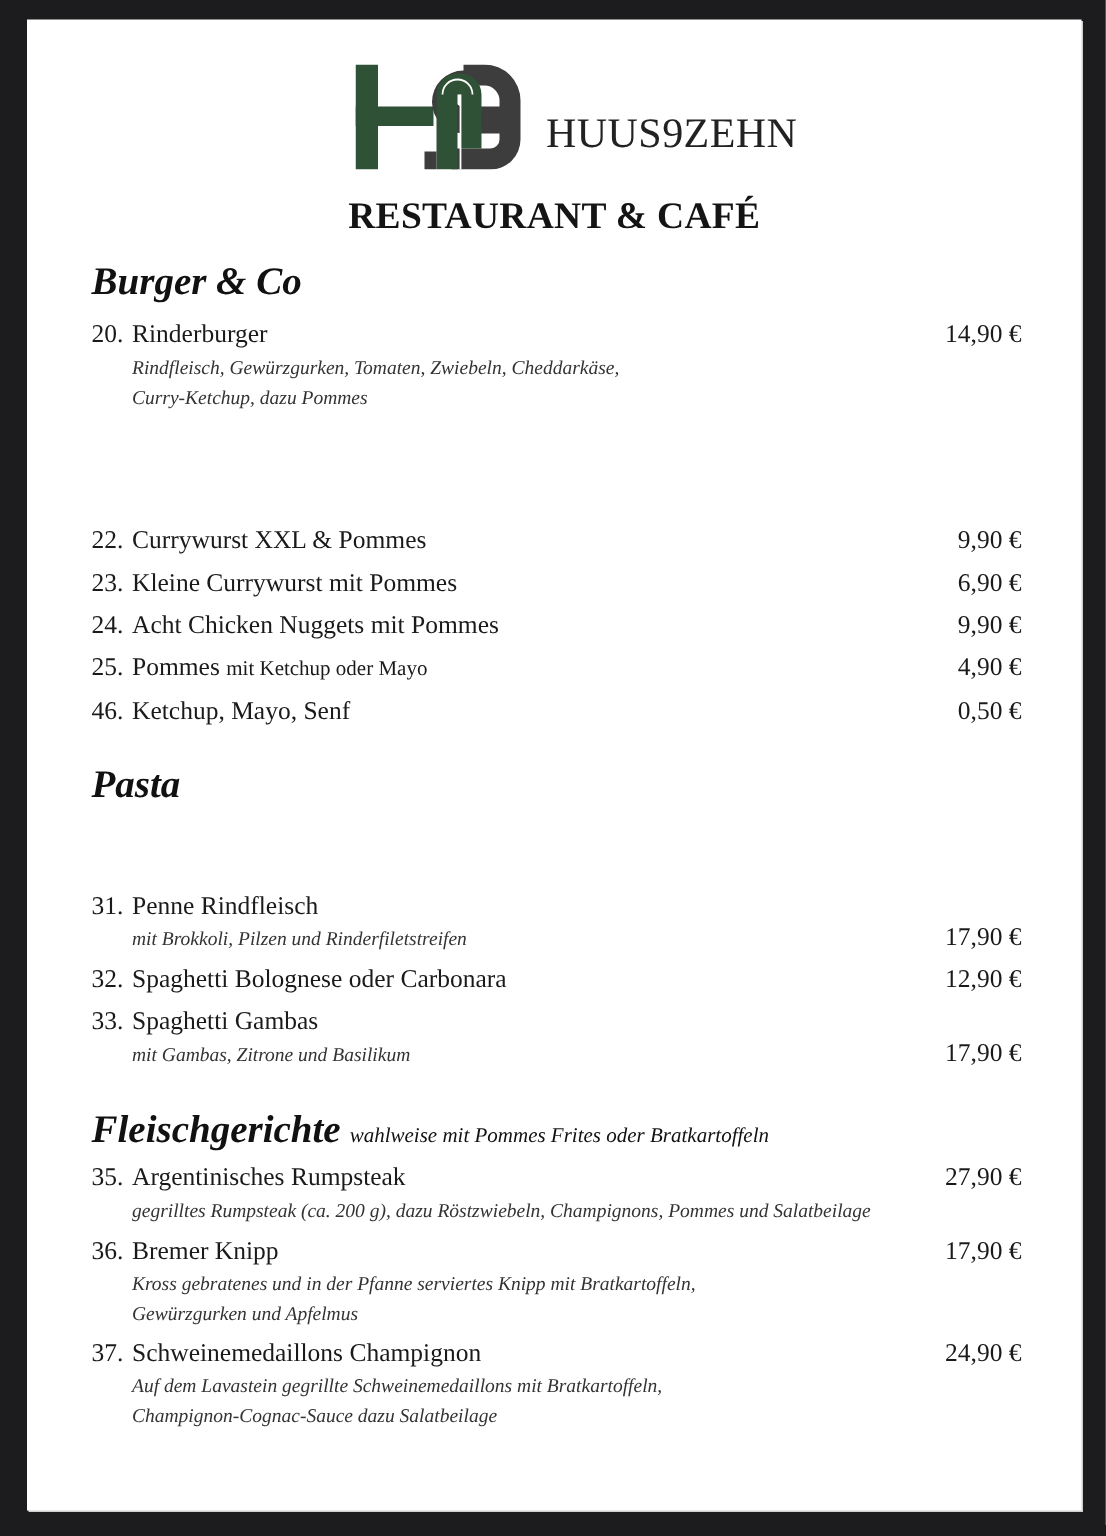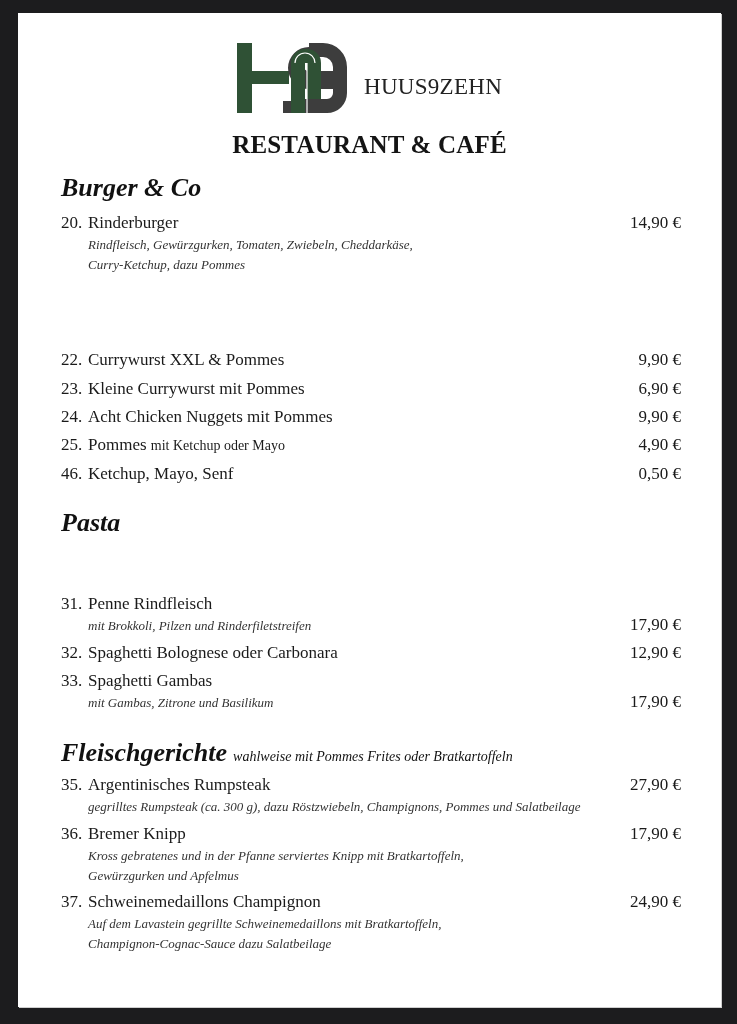--- a/index.html
+++ b/index.html
@@ -33,21 +33,21 @@
       position: absolute;
       left: 0;
       top: 0;
       width: 112px;
       height: 70px;
     }
     .brand-name {
       position: absolute;
       left: 127px;
       top: 31px;
-      font-size: 23px;
+      font-size: 28px;
       color: #222;
       letter-spacing: 0.3px;
       white-space: nowrap;
     }
     .tagline {
       position: absolute;
       left: 0;
       right: 0;
       top: 118px;
       text-align: center;
@@ -180,21 +180,21 @@
     <div class="item-desc-row">
         <div class="item-desc">mit Gambas, Zitrone und Basilikum</div>
         <span class="item-price">17,90 €</span>
       </div>
   </div>
 
   <div class="section-title" style="top:725px;"><span>Fleischgerichte</span><span class="section-note">wahlweise mit Pommes Frites oder Bratkartoffeln</span></div>
 
   <div class="item" style="top:762px;">
     <div class="item-line"><span class="item-num">35.</span><span class="item-name">Argentinisches Rumpsteak</span><span class="item-price">27,90 €</span></div>
-    <div class="item-desc">gegrilltes Rumpsteak (ca. 300 g), dazu Röstzwiebeln, Champignons, Pommes und Salatbeilage</div>
+    <div class="item-desc">gegrilltes Rumpsteak (ca. 200 g), dazu Röstzwiebeln, Champignons, Pommes und Salatbeilage</div>
   </div>
 
   <div class="item" style="top:811px;">
     <div class="item-line"><span class="item-num">36.</span><span class="item-name">Bremer Knipp</span><span class="item-price">17,90 €</span></div>
     <div class="item-desc">Kross gebratenes und in der Pfanne serviertes Knipp mit Bratkartoffeln,</div>
     <div class="item-desc">Gewürzgurken und Apfelmus</div>
   </div>
 
   <div class="item" style="top:879px;">
     <div class="item-line"><span class="item-num">37.</span><span class="item-name">Schweinemedaillons Champignon</span><span class="item-price">24,90 €</span></div>

